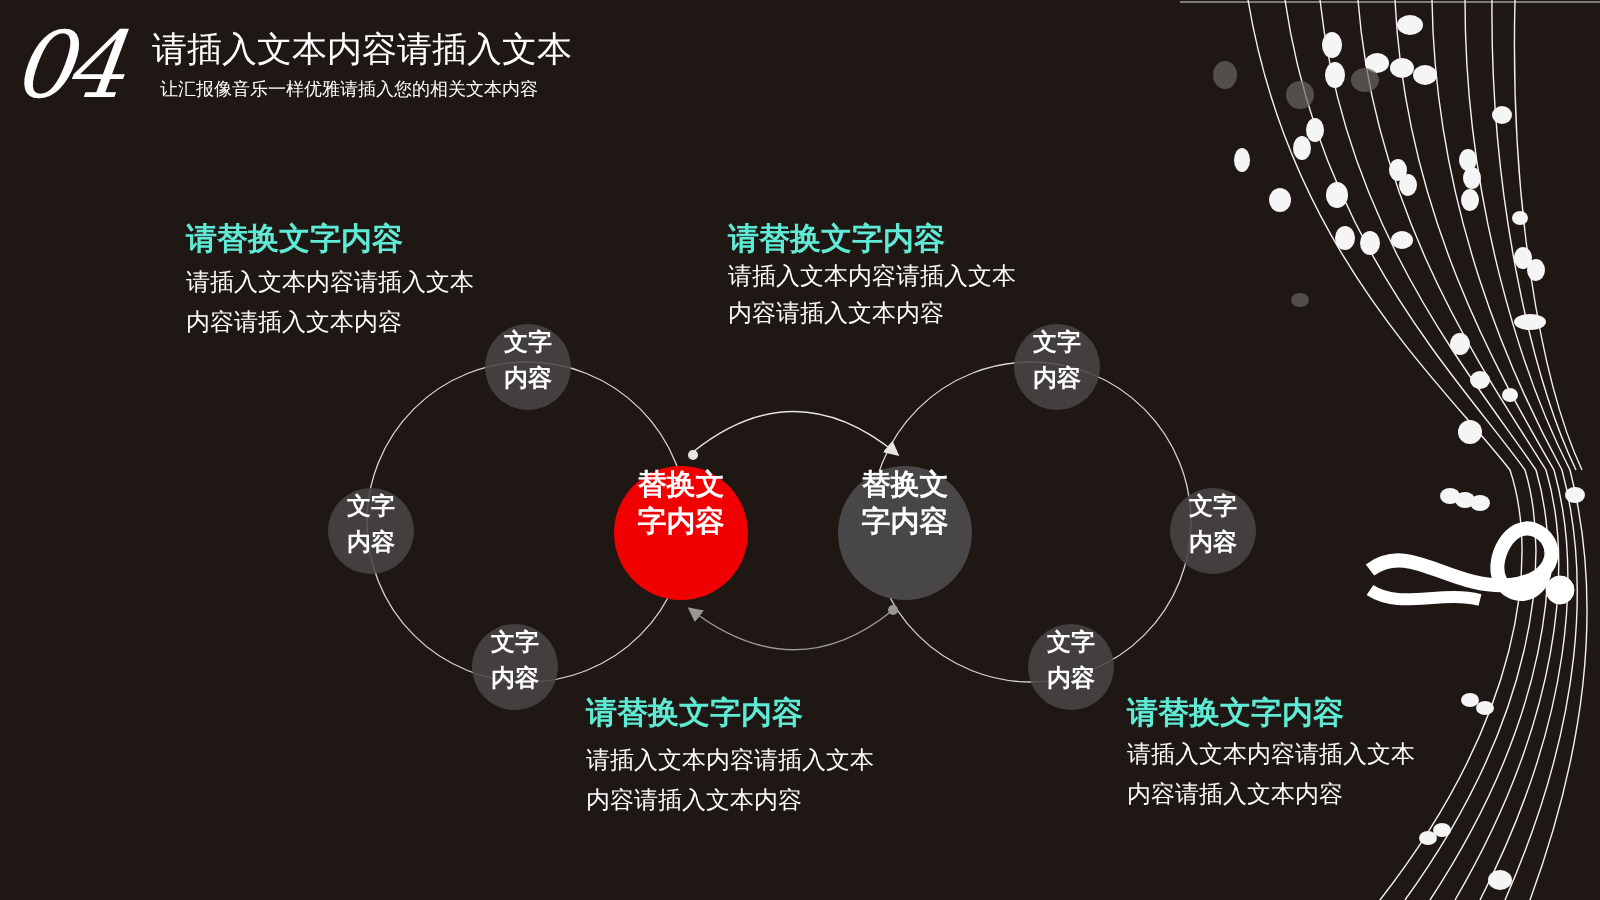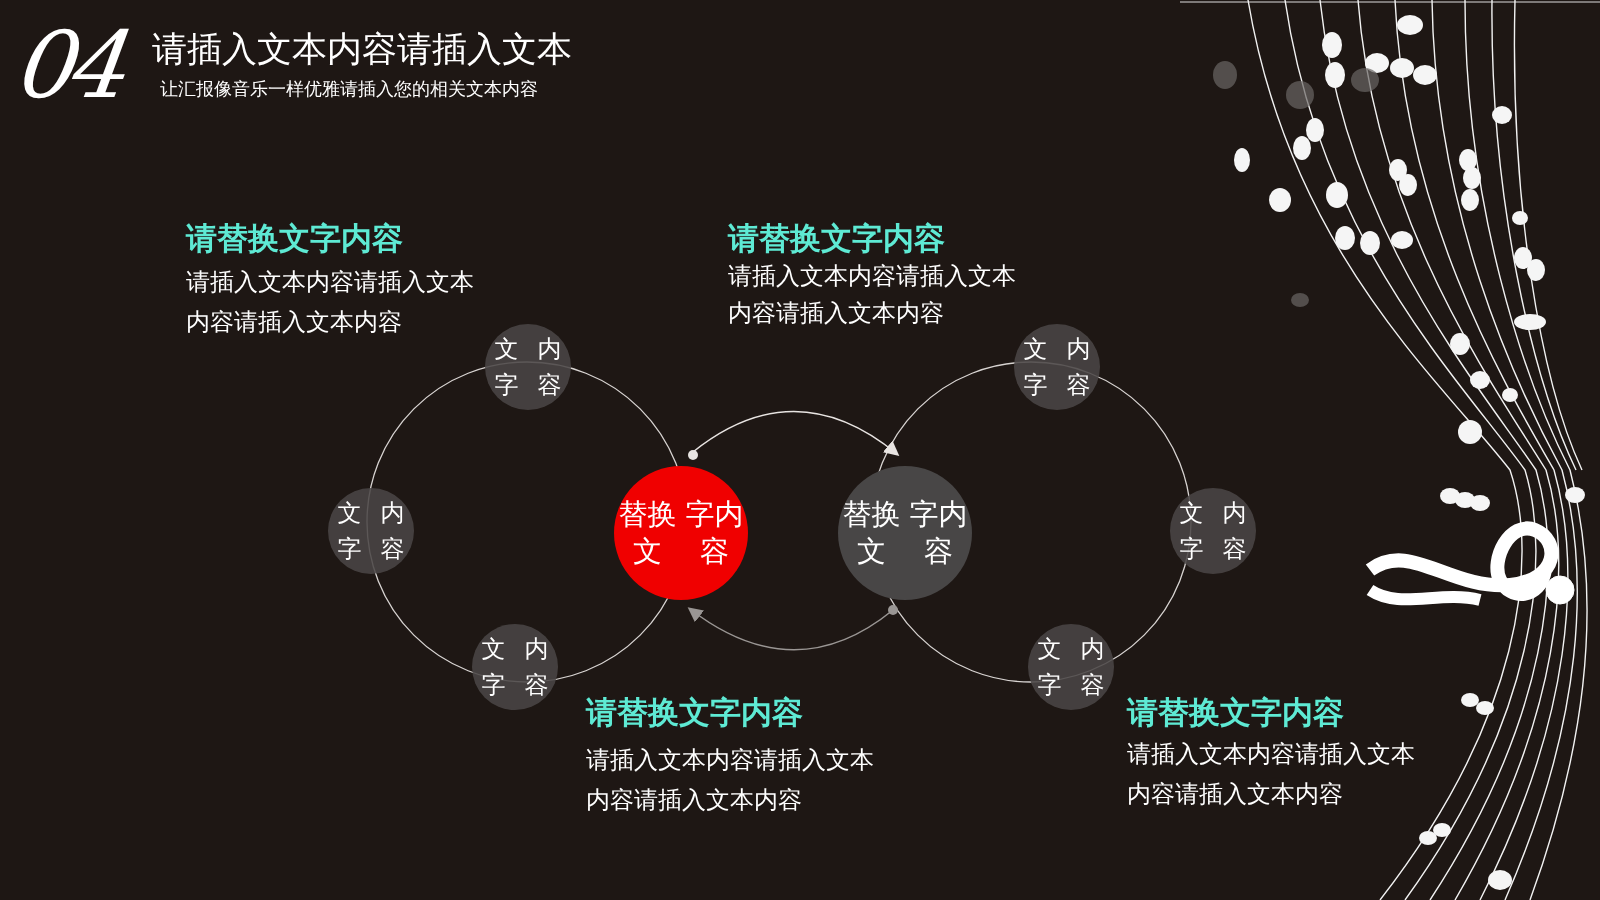--- a/index.html
+++ b/index.html
@@ -26,22 +26,22 @@
   .block { position:absolute; }
   .block .head {
     font-size:31px; font-weight:bold; color:#5eead4; line-height:40px; white-space:nowrap;
   }
   .block .line {
     font-size:24px; color:#ffffff; line-height:40px; white-space:nowrap;
   }
   .diagram { position:absolute; left:0; top:0; width:1600px; height:900px; }
   .node {
     position:absolute; border-radius:50%;
-    display:flex; flex-direction:row; align-items:center; justify-content:center;
-    font-weight:normal; color:#ffffff; text-align:center;
+    display:flex; flex-direction:column; align-items:center; 
+    font-weight:bold; color:#ffffff; text-align:center;
   }
   .node.small { width:86px; height:86px; background:rgba(74,70,70,0.88); font-size:24px; line-height:36px; }
   .node.big { width:134px; height:134px; font-size:29px; line-height:37px; }
   .node.red { background:#f00000; }
   .node.grey { background:#484646; }
   .music { position:absolute; right:0; top:0; width:420px; height:900px; }
 </style>
 </head>
 <body>
 

